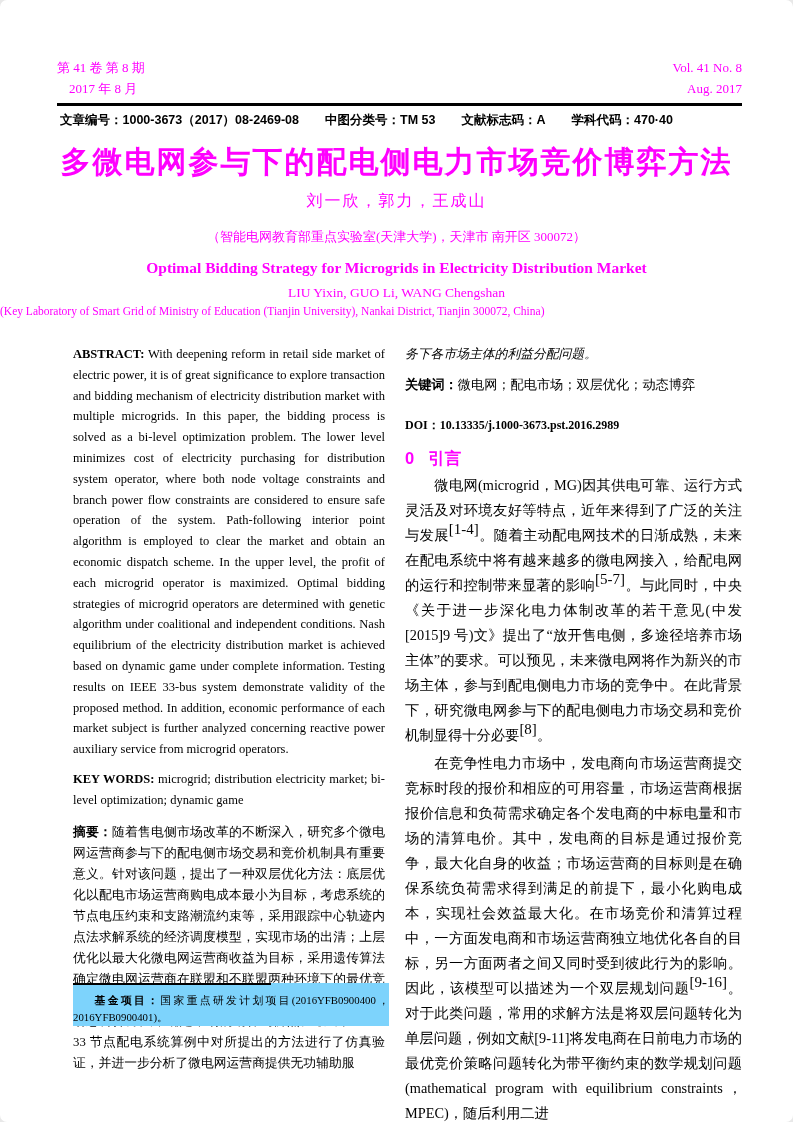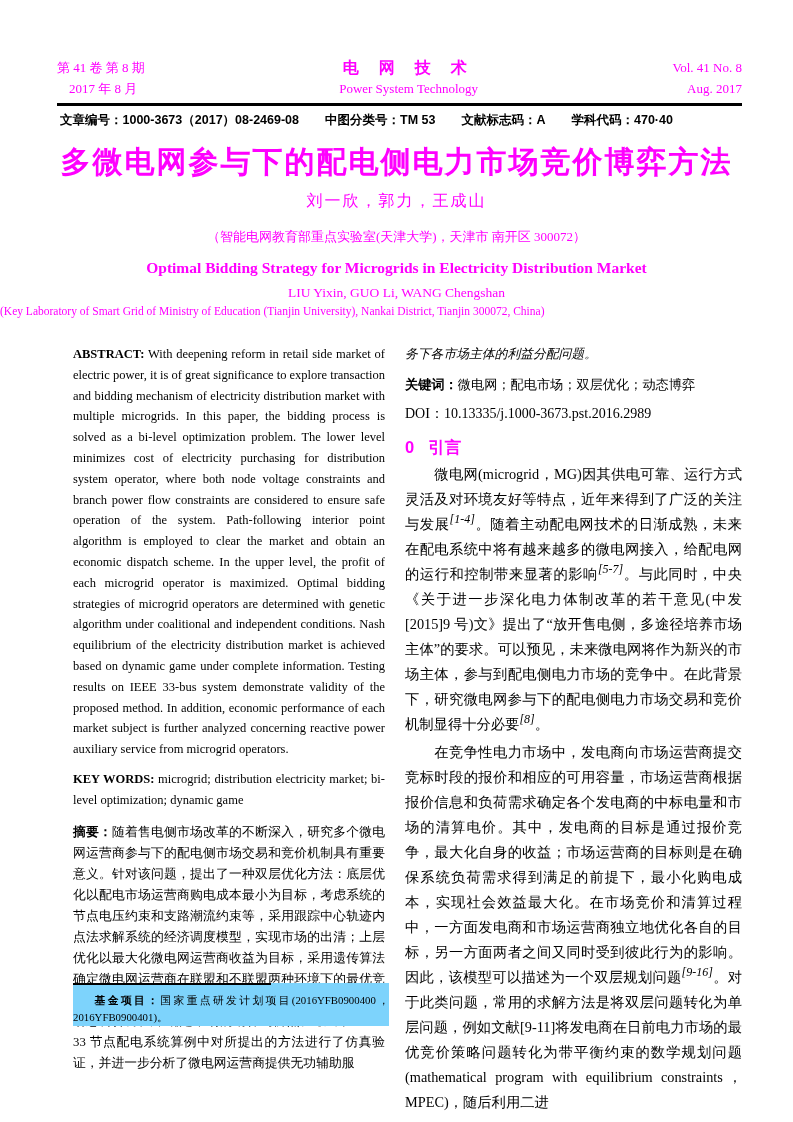--- a/index.html
+++ b/index.html
@@ -2,20 +2,21 @@
 <html style="--accent: #ff00ff;"><head>
 <meta charset="utf-8">
 <style>
   * { margin:0; padding:0; box-sizing:border-box; }
   html,body { background:#e8e8e8; }
   .page {
     position:relative; width:793px; height:1122px; margin:0 auto;
     background:#ffffff; color:#000;
     font-family:"Liberation Serif","DejaVu Serif",serif;
     overflow:hidden;
+    border-radius:7px;
   }
 
   
   .jheader {
     position:absolute; top:57px; left:57px; width:685px;
     display:flex; justify-content:space-between;
     color:var(--accent,#ff00ff); font-size:13px; line-height:21px;
   }
   .jh-left { text-align:left; }
   .jh-left .l2 { padding-left:12px; }
@@ -54,48 +55,44 @@
   .col-right { position:absolute; top:344px; left:405px; width:337px; }
 
   .abs-en { font-size:12.5px; line-height:20.8px; text-align:justify; }
   .kw-en  { font-size:12.5px; line-height:20.8px; text-align:justify; margin-top:9px; }
   .abs-cn { font-size:12.8px; line-height:21px;  text-align:justify; margin-top:10px; }
   .b    { font-weight:bold; }
   .b-cn { font-weight:bold; font-family:"Liberation Sans","DejaVu Sans",sans-serif; }
 
   .cont-cn { font-size:12.8px; line-height:21px; text-align:justify;font-style:italic; }
   .kw-cn   { font-size:13.2px; line-height:20px; margin-top:10px; }
-  .doi     { font-size:14px; font-weight:normal; margin-top:10px; }
+  .doi     { font-size:12px; font-weight:bold; margin-top:22px; }
   .sec {
     margin-top:14px; color:var(--accent,#ff00ff);
     font-family:"Liberation Sans","DejaVu Sans",sans-serif;
     font-weight:bold; font-size:16.5px;
   }
   .sec .sec-t { margin-left:14px; }
   .body-cn { font-size:14.3px; line-height:25px; text-align:justify; text-indent:2.05em; margin-top:3px; }
-  .body-cn sup { font-size:12px; vertical-align:super; line-height:0;font-style:italic; }
+  .body-cn sup { font-size:15px; vertical-align:super; line-height:0; }
 
   
   .footnote { position:absolute; top:983px; left:73px; width:316px; background:#7dd3fc; }
   .fn-rule { width:198px; height:2px; background:#000; margin-bottom:7px; }
   .footnote p { font-size:10.8px; line-height:16.8px; text-align:justify; text-indent:2em; }
 </style>
 </head>
 <body>
 
 <div class="page">
 
   <header class="jheader">
     <div class="jh-left">
       <div>第 41 卷 第 8 期</div>
       <div class="l2">2017 年 8 月</div>
-    </div>
-    <div class="jh-center">
-      <div class="jname-cn">电 网 技 术</div>
-      <div>Power System Technology</div>
     </div>
     <div class="jh-right">
       <div>Vol. 41 No. 8</div>
       <div>Aug. 2017</div>
     </div>
   </header>
 
   <div class="header-rule"></div>
 
   <div class="meta-line">

